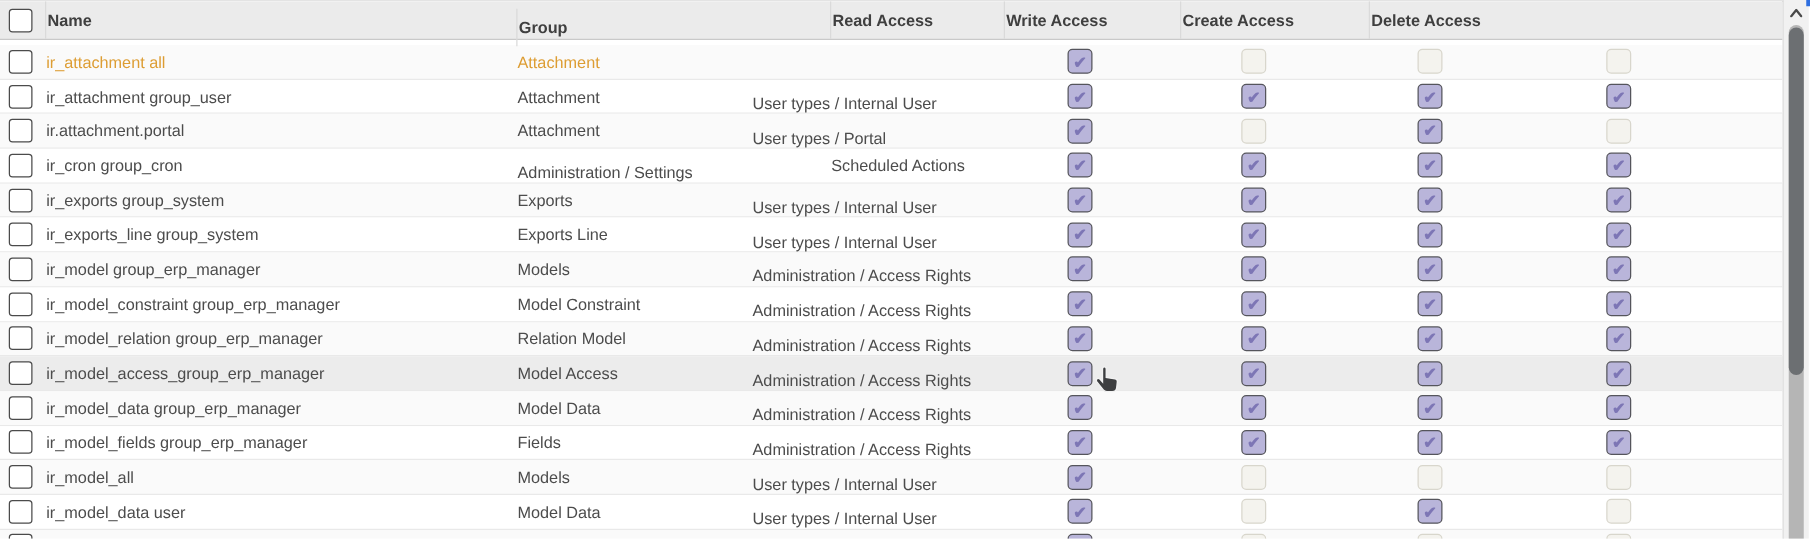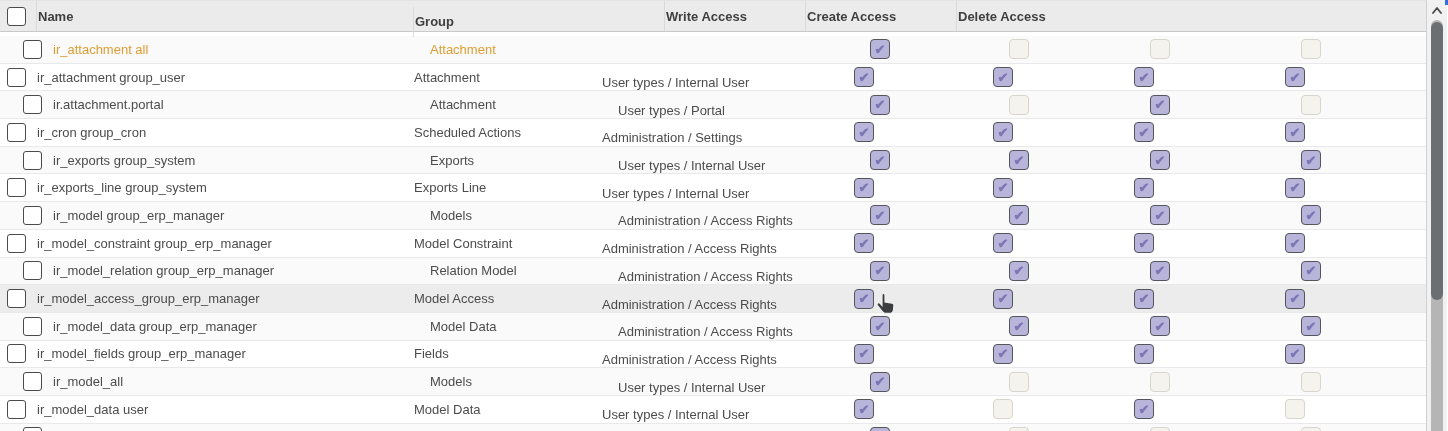--- a/index.html
+++ b/index.html
@@ -45,21 +45,21 @@
   .col-group{width:251px;flex:none;margin-top:11px;}
   .col-read{width:139px;flex:none;}
   .col-write{width:141px;flex:none;}
   .col-create{width:151px;flex:none;}
   .col-delete{flex:1;text-align:right;}
   
   .row{
     display:flex;height:27.7px;align-items:center;
     border-bottom:1px solid #e9e9e9;background:#fff;
   }
-  .row.odd{background:var(--row-alt);padding-left:16px;}
+  .row.odd{background:var(--row-alt);}
   .row.hover{background:var(--row-hover);}
   .cell{height:100%;display:flex;align-items:center;padding-left:1px;overflow:hidden;white-space:nowrap;}
   .row.accent .cell-text{color:var(--accent-text);}
   
   .selbox{
     width:19px;height:19px;margin-left:6px;flex:none;
     background:#fff;border:1px solid #4b4b4b;border-radius:3px;
   }
   .abox{
     width:20px;height:20px;margin-left:1px;flex:none;
@@ -98,20 +98,23 @@
     <div class="header-row">
       <div class="hcell col-cb">
         <span class="selbox"></span>
       </div>
       <div class="hcell col-name">
         <span>Name</span>
       </div>
       <div class="hcell col-group">
         <span>Group</span>
       </div>
+      <div class="hcell col-read">
+        <span>Read Access</span>
+      </div>
       <div class="hcell col-write">
         <span>Write Access</span>
       </div>
       <div class="hcell col-create">
         <span>Create Access</span>
       </div>
       <div class="hcell col-delete">
         <span>Delete Access</span>
       </div>
     </div>
@@ -197,25 +200,25 @@
             <div class="abox off"></div>
           </div>
         </div>
         <div class="row">
           <div class="cell col-cb">
             <span class="selbox"></span>
           </div>
           <div class="cell col-name">
             <span class="cell-text">ir_cron group_cron</span>
           </div>
+          <div class="cell col-group">
+            <span class="cell-text">Administration / Settings</span>
+          </div>
           <div class="cell col-object">
             <span class="cell-text">Scheduled Actions</span>
-          </div>
-          <div class="cell col-group">
-            <span class="cell-text">Administration / Settings</span>
           </div>
           <div class="cell col-read">
             <div class="abox on">✔</div>
           </div>
           <div class="cell col-write">
             <div class="abox on">✔</div>
           </div>
           <div class="cell col-create">
             <div class="abox on">✔</div>
           </div>

